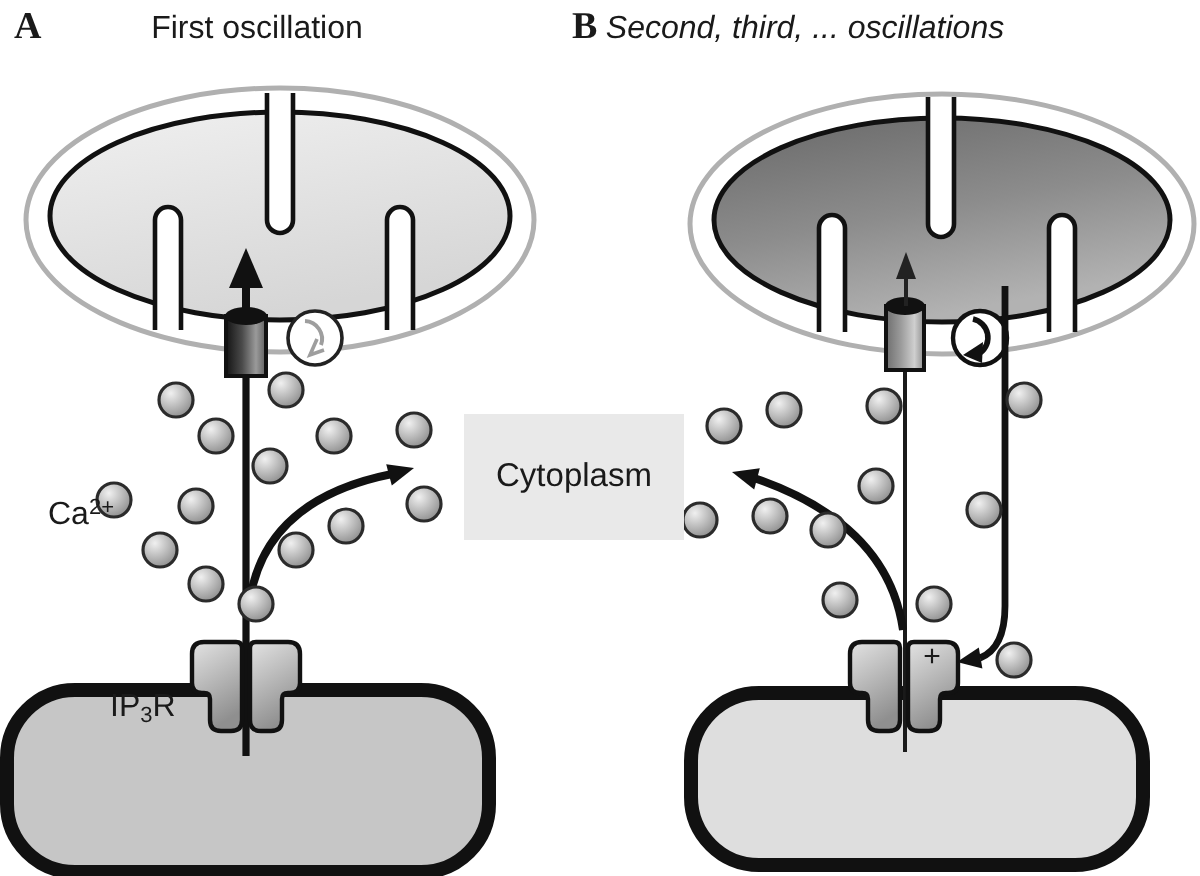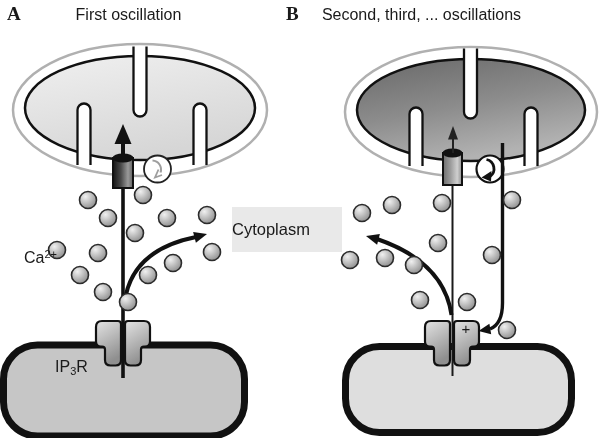--- a/index.html
+++ b/index.html
@@ -5,22 +5,22 @@
   html,body{margin:0;padding:0;background:#fff;}
   .figure{position:relative;width:600px;height:438px;background:#fff;
           font-family:"Liberation Sans",sans-serif;color:#1a1a1a;overflow:hidden;}
   .figure svg{position:absolute;left:0;top:0;}
   .overlay{position:absolute;white-space:nowrap;}
   .panel-letter{font-family:"Liberation Serif",serif;font-weight:bold;font-size:19px;}
   .panel-title{font-size:16px;text-align:center;}
   .mol-label{font-size:16px;margin-top:20px;}
   .mol-label .sup{font-size:11px;vertical-align:5px;}
   .mol-label .sub{font-size:11px;vertical-align:-3px;}
-  .cytoplasm-box{left:232px;top:207px;width:110px;height:45px;background:#e9e9e9;
-                 display:flex;align-items:center;justify-content:flex-start;font-size:16.5px;}
+  .cytoplasm-box{left:232px;top:207px;width:110px;height:63px;background:#e9e9e9;
+                 display:flex;align-items:center;justify-content:center;font-size:16.5px;}
   .plus-sign{left:458px;top:319px;width:16px;height:18px;font-size:15px;
              display:flex;align-items:center;justify-content:center;}
 </style>
 </head>
 <body>
 
 <div class="figure">
 
 <svg width="600" height="438" viewBox="0 0 600 438">
   <defs>
@@ -163,27 +163,27 @@
         <circle cx="492" cy="255" r="8.5" fill="url(#ionGrad)" stroke="#2b2b2b" stroke-width="1.6"></circle>
         <circle cx="420" cy="300" r="8.5" fill="url(#ionGrad)" stroke="#2b2b2b" stroke-width="1.6"></circle>
         <circle cx="467" cy="302" r="8.5" fill="url(#ionGrad)" stroke="#2b2b2b" stroke-width="1.6"></circle>
         <circle cx="507" cy="330" r="8.5" fill="url(#ionGrad)" stroke="#2b2b2b" stroke-width="1.6"></circle>
       </g>
 </svg>
 
 <div class="overlay panel-letter" style="left:7px;top:3px;">A</div>
 <div class="overlay panel-title" style="left:40px;top:6px;width:177px;">First oscillation</div>
 <div class="overlay panel-letter" style="left:286px;top:3px;">B</div>
-<div class="overlay panel-title" style="left:319px;top:6px;width:205px;">Second, third, ... oscillations</div>
+<div class="overlay panel-title" style="left:300px;top:6px;width:205px;font-style:italic;">Second, third, ... oscillations</div>
 
 <div class="overlay mol-label" style="left:24px;top:228px;">
   <span>Ca</span><span class="sup">2+</span>
 </div>
 
-<div class="overlay mol-label" style="left:55px;top:338px;">
+<div class="overlay mol-label" style="left:55px;top:325px;">
   <span>IP</span><span class="sub">3</span><span>R</span>
 </div>
 
 <div class="overlay cytoplasm-box">
   <span>Cytoplasm</span>
 </div>
 
 <div class="overlay plus-sign">+</div>
 
 </div>

